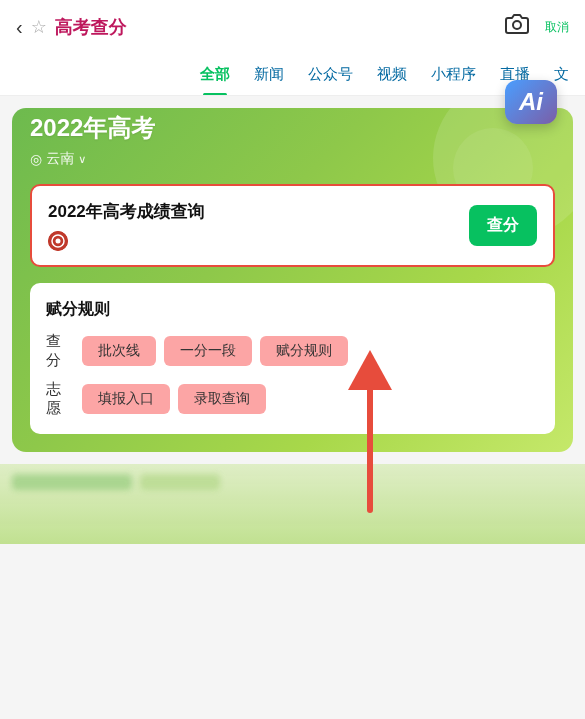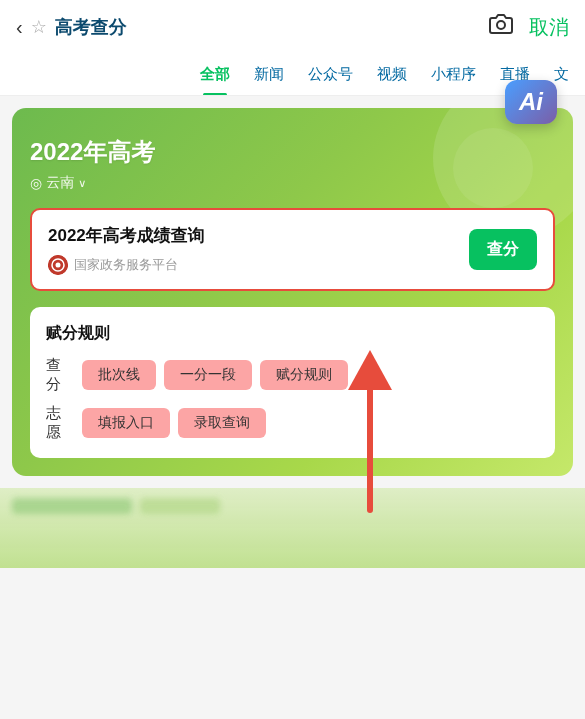--- a/index.html
+++ b/index.html
@@ -31,33 +31,33 @@
       color: #333;
       cursor: pointer;
     }
     .star-icon {
       font-size: 18px;
       color: #aaa;
     }
     .top-title {
       font-size: 18px;
       font-weight: 600;
-      color: #0c4a6e;
+      color: #be185d;
     }
     .top-bar-right {
       display: flex;
       align-items: center;
       gap: 16px;
     }
     .camera-icon {
       font-size: 22px;
       color: #333;
     }
     .cancel-btn {
-      font-size: 20px;
+      font-size: 12px;
       color: #07c160;
       cursor: pointer;
     }
 
     
     .tab-bar {
       display: flex;
       align-items: center;
       background: #fff;
       border-bottom: 1px solid #eee;
@@ -99,21 +99,21 @@
     
     .content-area {
       padding: 12px;
       background: #f5f5f5;
     }
 
     
     .green-card {
       background: linear-gradient(135deg, #6dba4e 0%, #8ec84a 40%, #a8d84a 70%, #c5e86a 100%);
       border-radius: 14px;
-      padding: 28px 18px 18px;
+      padding: 4px 18px 18px;
       position: relative;
       overflow: hidden;
       margin-bottom: 0;
     }
     .green-card::before {
       content: '';
       position: absolute;
       right: -20px;
       top: -30px;
       width: 160px;
@@ -337,21 +337,20 @@
       <div class="result-box-left">
         <div class="result-title">2022年高考成绩查询</div>
         <div class="result-source">
           <div class="source-logo">
             <svg width="20" height="20" viewBox="0 0 20 20">
               <circle cx="10" cy="10" r="10" fill="#c0392b"></circle>
               <circle cx="10" cy="10" r="6" fill="none" stroke="#fff" stroke-width="1.5"></circle>
               <circle cx="10" cy="10" r="2.5" fill="#fff"></circle>
             </svg>
           </div>
-          <span class="source-name">国家政务服务平台</span>
         </div>
       </div>
       <button class="query-btn">查分</button>
     </div>
 
     <div class="services-section">
       <div class="services-title">赋分规则</div>
       <div class="services-grid">
 
         <div class="services-row">

